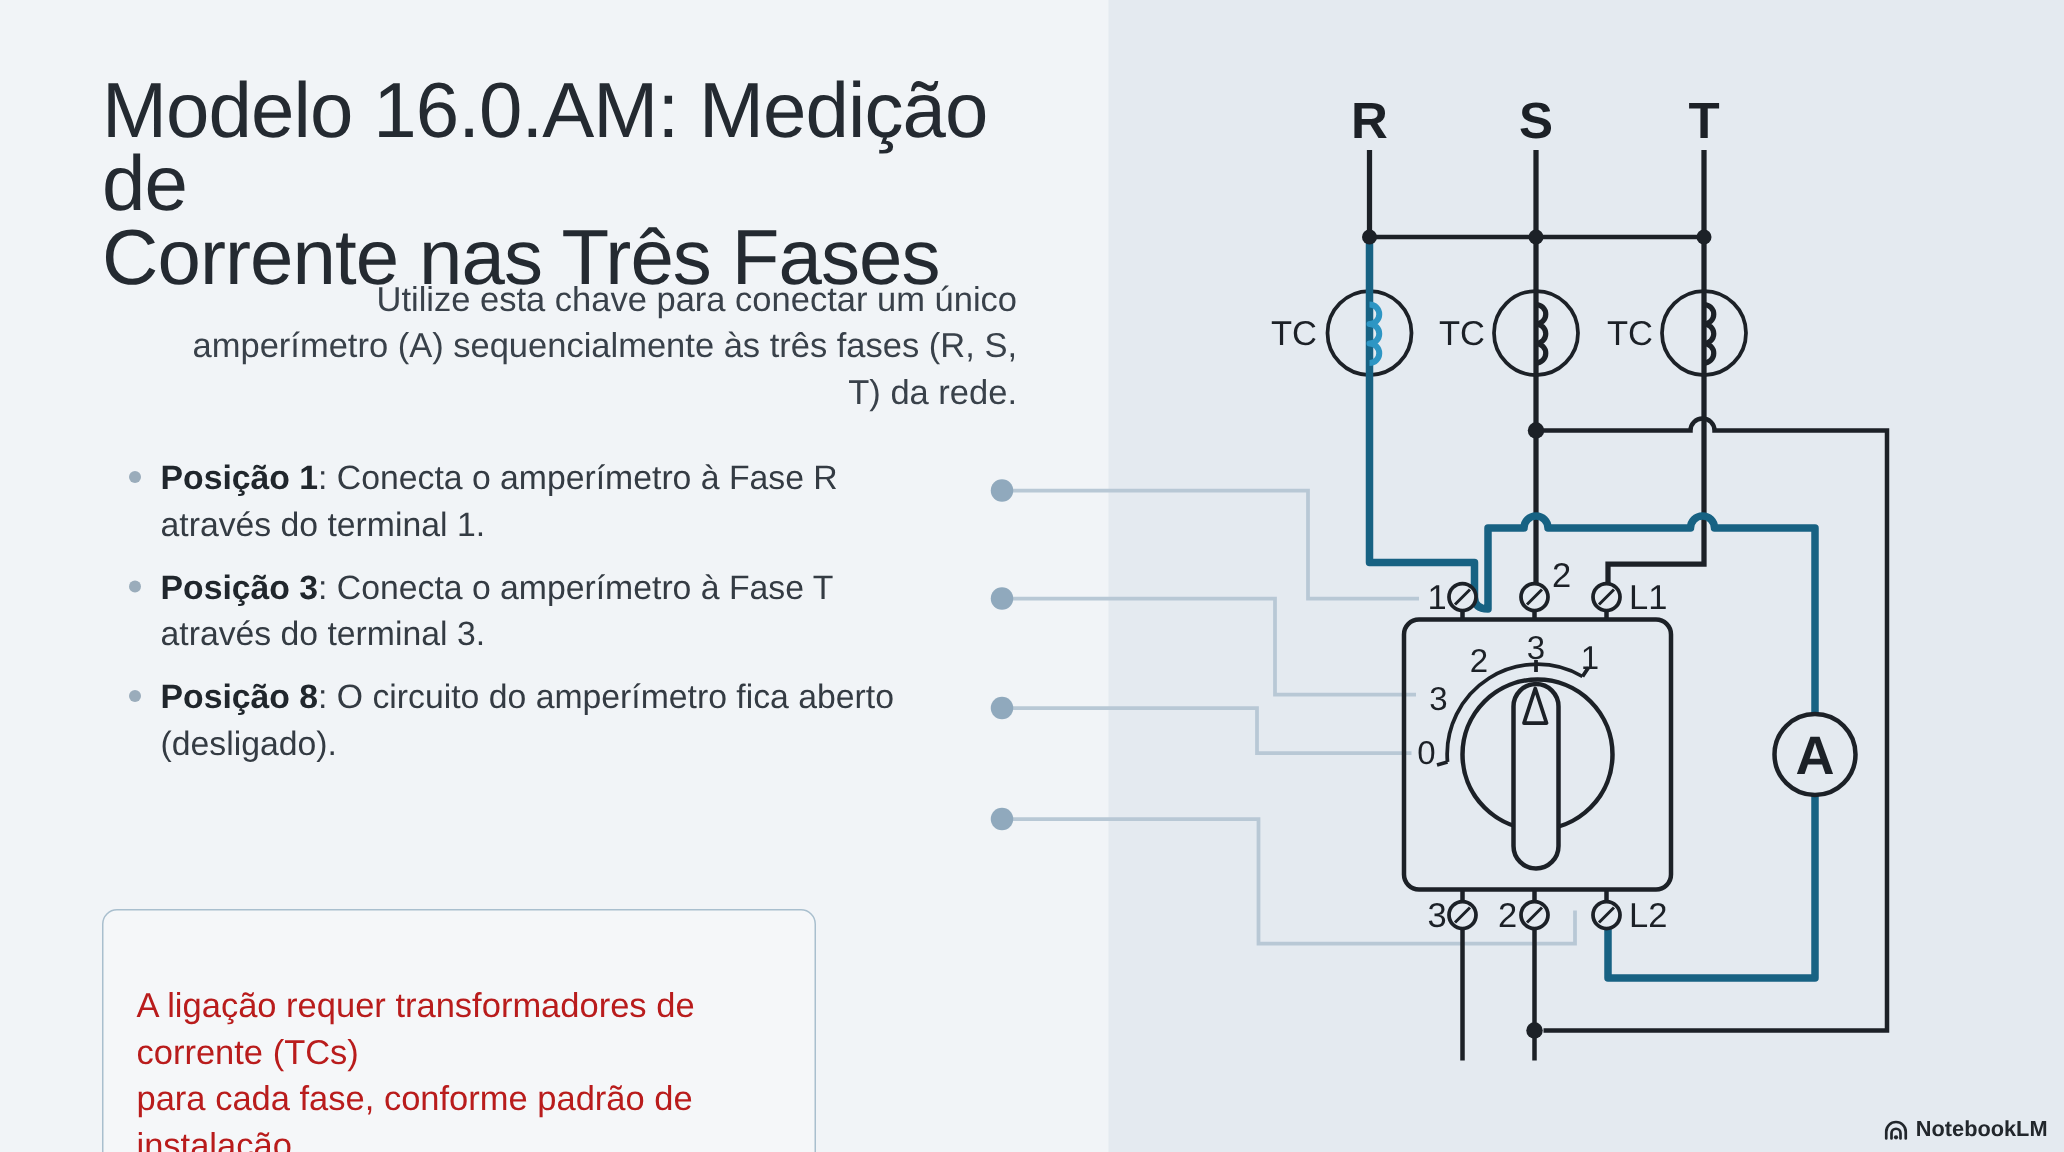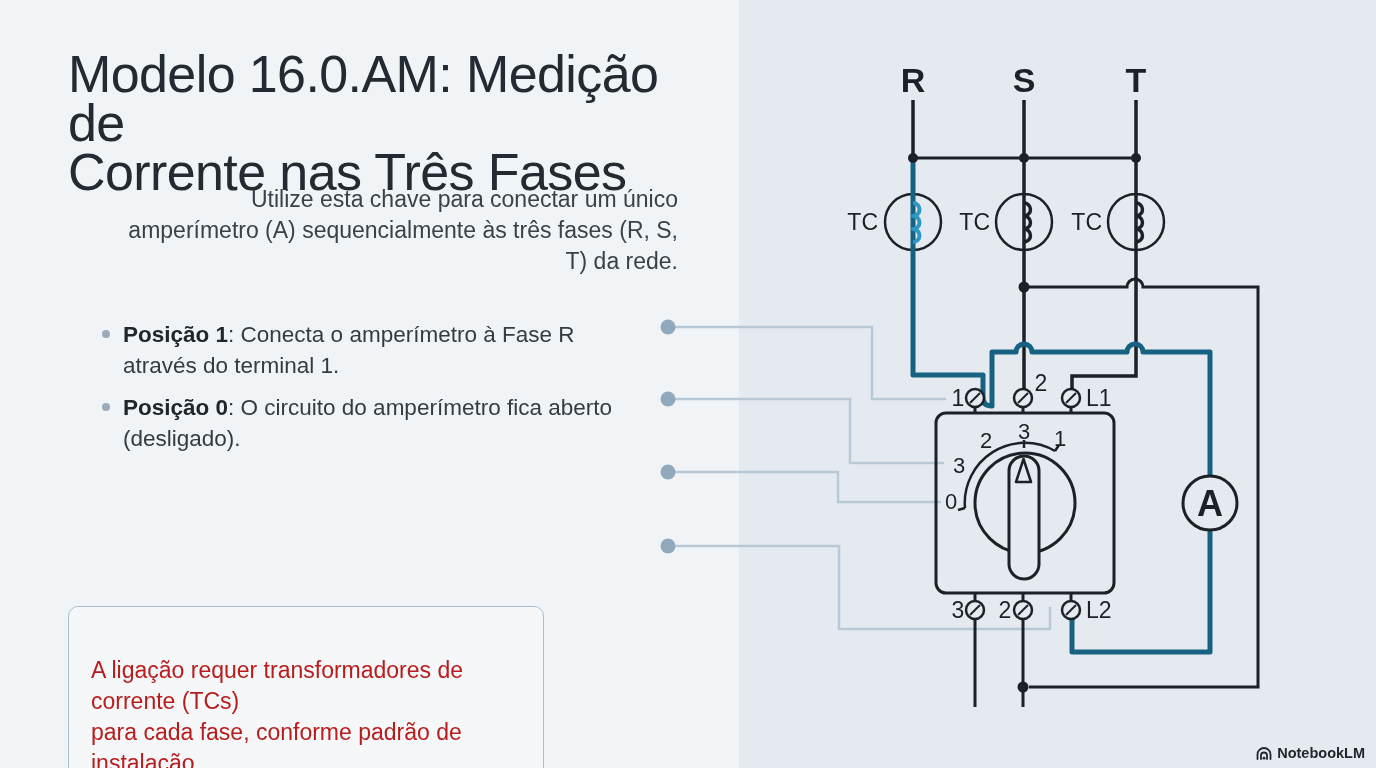--- a/index.html
+++ b/index.html
@@ -13,21 +13,21 @@
   .page-title{
     position:absolute;left:68px;top:50px;width:640px;
     font-size:52px;line-height:49px;font-weight:normal;color:#242a31;
     letter-spacing:-0.6px;white-space:pre-line;margin:0;
   }
   .intro{
     position:absolute;left:68px;top:184px;width:610px;
     font-size:23px;line-height:31px;color:#39414a;white-space:pre-line;text-align:right;
   }
   .bullets{
-    position:absolute;left:86px;top:303px;width:580px;margin:16px;padding:0;list-style:none;
+    position:absolute;left:86px;top:303px;width:580px;margin:0;padding:0;list-style:none;
   }
   .bullets li{
     position:relative;margin:0 0 11px 0;padding-left:21px;
     font-size:22.5px;line-height:31px;color:#343b43;white-space:pre-line;
   }
   .bullets li .dot{
     position:absolute;left:0;top:11px;width:8px;height:8px;border-radius:50%;
     background:#9aacbb;
   }
   .bullets li .b-label{font-weight:bold;color:#20262c;}
@@ -60,21 +60,23 @@
 <h1 class="page-title">Modelo 16.0.AM: Medição de
 Corrente nas Três Fases</h1>
 
 <div class="intro">Utilize esta chave para conectar um único
 amperímetro (A) sequencialmente às três fases (R, S,
 T) da rede.</div>
 
 <ul class="bullets">
   <li><span class="dot"></span><span class="b-label">Posição 1</span><span>: Conecta o amperímetro à Fase R
 através do terminal 1.</span></li>
-  <li><span class="dot"></span><span class="b-label">Posição 0</span><span>: O circuito do amperímetro fica aberto
+  <li><span class="dot"></span><span class="b-label">Posição 3</span><span>: Conecta o amperímetro à Fase T
+através do terminal 3.</span></li>
+  <li><span class="dot"></span><span class="b-label">Posição 8</span><span>: O circuito do amperímetro fica aberto
 (desligado).</span></li>
 </ul>
 
 <div class="note-box">
   <span>A ligação requer transformadores de corrente (TCs)
 para cada fase, conforme padrão de instalação.</span>
 </div>
 
 <svg class="diagram" width="1376" height="768" viewBox="0 0 1376 768">
 

